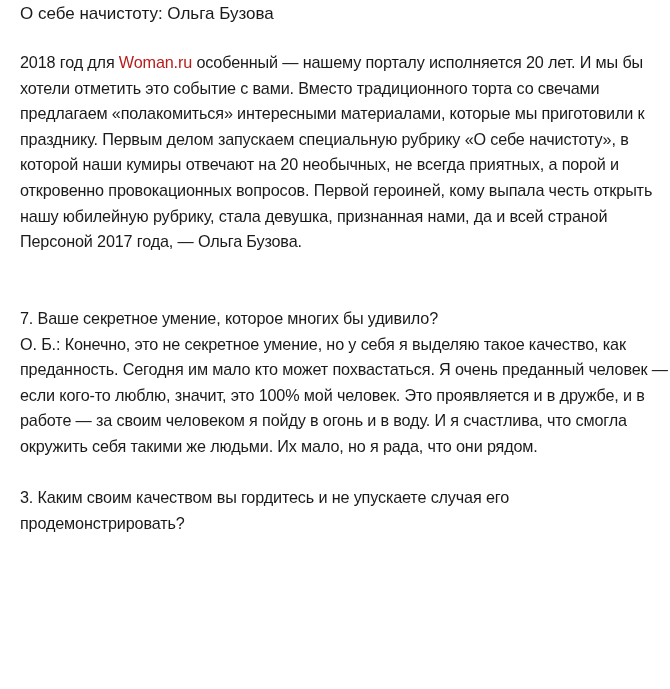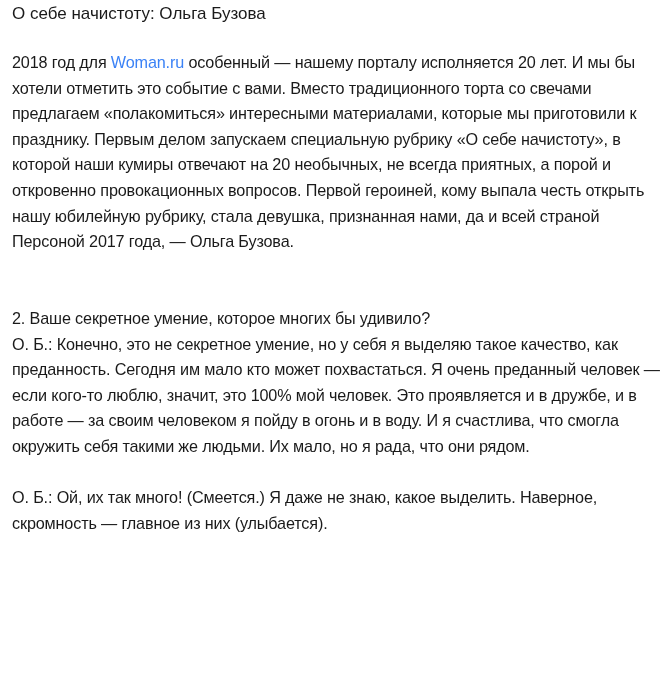--- a/index.html
+++ b/index.html
@@ -1,36 +1,36 @@
 <!DOCTYPE html>
 <html><head>
 <meta charset="utf-8">
 <style>
   html, body { margin: 0; padding: 0; background: #ffffff; }
   body {
     width: 670px; height: 689px; overflow: hidden;
     font-family: "Liberation Sans", "DejaVu Sans", sans-serif;
     color: #1a1a1a;
   }
-  .doc { padding: 0 0 0 12px; }
+  .doc { padding: 0 0 0 20px; }
   .title { font-size: 17px; line-height: 24px; margin: 0; padding-top: 2px; }
   .para { font-size: 16.2px; line-height: 25.6px; margin: 0; letter-spacing: -0.15px; }
   .p1 { margin-top: 24px; }
   .gap { height: 25.6px; }
-  .link { color: #3b82f6; text-decoration: none; }
+  .link { color: #b91c1c; text-decoration: none; }
 </style>
 </head>
 <body>
 
 <div class="doc">
   <div class="title">О себе начистоту: Ольга Бузова</div>
 
   <p class="para p1"><span>2018 год для </span><a class="link" href="#">Woman.ru</a><span> особенный — нашему порталу исполняется 20 лет. И мы бы хотели отметить это событие с вами. Вместо традиционного торта со свечами предлагаем «полакомиться» интересными материалами, которые мы приготовили к празднику. Первым делом запускаем специальную рубрику «О себе начистоту», в которой наши кумиры отвечают на 20 необычных, не всегда приятных, а порой и откровенно провокационных вопросов. Первой героиней, кому выпала честь открыть нашу юбилейную рубрику, стала девушка, признанная нами, да и всей страной Персоной 2017 года, — Ольга Бузова.</span></p>
 
   <div class="gap"></div>
 
   <div class="gap"></div>
-  <p class="para">2. Ваше секретное умение, которое многих бы удивило?</p>
+  <p class="para">7. Ваше секретное умение, которое многих бы удивило?</p>
   <p class="para">О. Б.: Конечно, это не секретное умение, но у себя я выделяю такое качество, как преданность. Сегодня им мало кто может похвастаться. Я очень преданный человек — если кого-то люблю, значит, это 100% мой человек. Это проявляется и в дружбе, и в работе — за своим человеком я пойду в огонь и в воду. И я счастлива, что смогла окружить себя такими же людьми. Их мало, но я рада, что они рядом.</p>
 
   <div class="gap"></div>
-  <p class="para">О. Б.: Ой, их так много! (Смеется.) Я даже не знаю, какое выделить. Наверное, скромность — главное из них (улыбается).</p>
+  <p class="para">3. Каким своим качеством вы гордитесь и не упускаете случая его продемонстрировать?</p>
 </div>
 
 </body></html>

